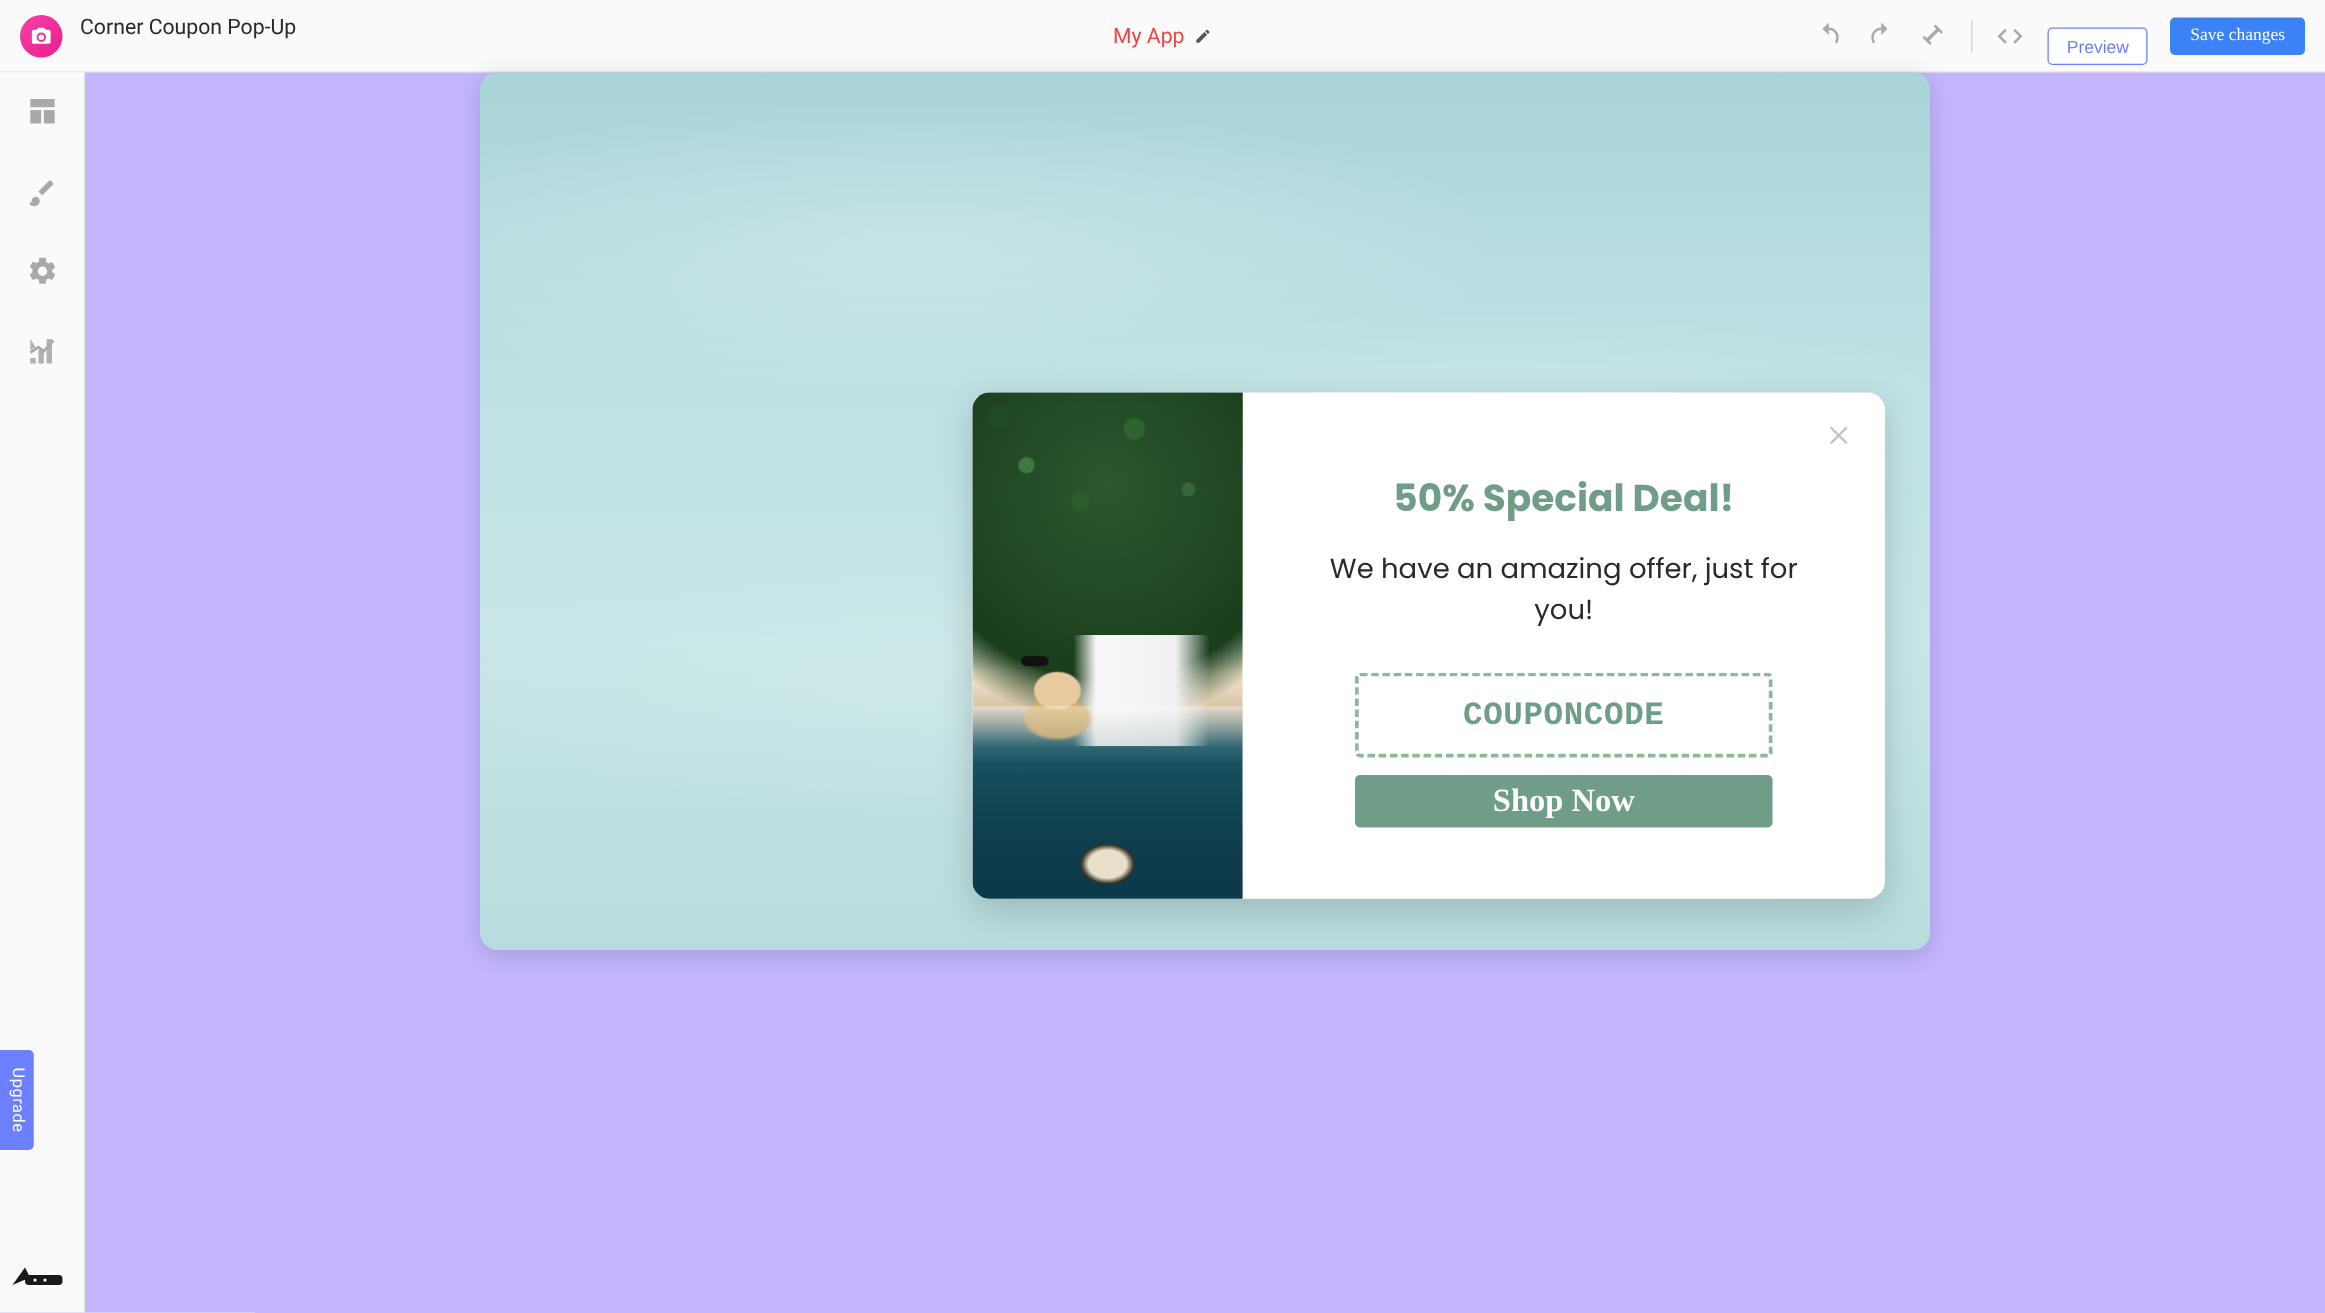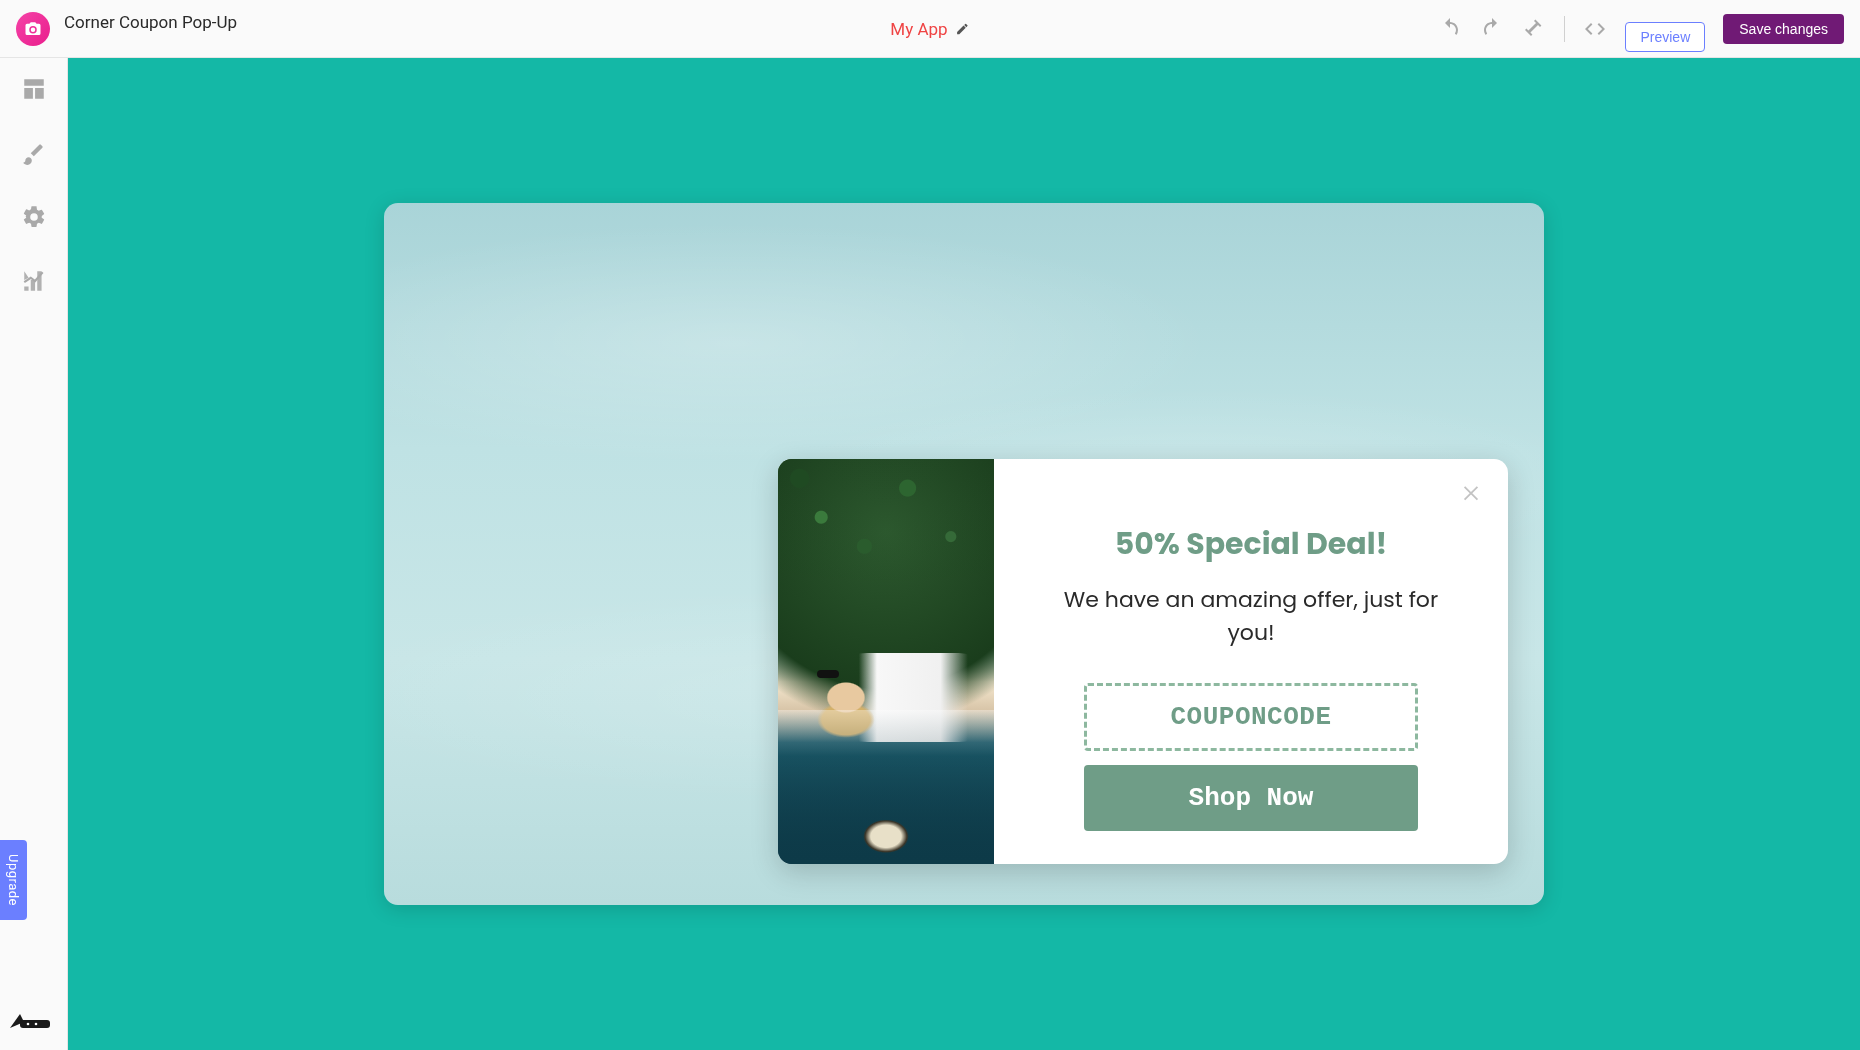--- a/index.html
+++ b/index.html
@@ -50,26 +50,27 @@
   border: 1.5px solid #6b7fff;
   color: #6b7fff;
   background: #fff;
   border-radius: 4px;
   font-size: 14px;
   cursor: pointer;
   margin-top: 16px;
 }
 .btn-primary {
   padding: 7px 16px;
-  background: #701a75;
+  background: #3b82f6;
   color: #fff;
   border: none;
   border-radius: 4px;
   font-size: 14px;
   cursor: pointer;
+  font-family: Liberation Serif, serif;
 }
 
 
 .sidebar {
   position: absolute;
   left: 0; top: 58px; bottom: 0;
   width: 68px;
   background: #fafafa;
   border-right: 1px solid #e5e5e5;
   display: flex; flex-direction: column; align-items: center;
@@ -93,22 +94,22 @@
 .cat-corner {
   position: absolute;
   left: 6px; bottom: 20px;
   width: 48px; height: 28px;
 }
 
 
 .canvas {
   position: absolute;
   left: 68px; top: 58px; right: 0; bottom: 0;
-  background: #14b8a6;
-  display: flex; align-items: center; justify-content: center;
+  background: #c4b5fd;
+  display: flex; justify-content: center;
 }
 .stage {
   width: 1160px;
   height: 702px;
   background: linear-gradient(180deg, #a9d4d8 0%, #bfe2e4 35%, #c8e6e7 65%, #b8dcdd 100%);
   border-radius: 14px;
   position: relative;
   overflow: hidden;
   box-shadow: 0 4px 20px rgba(0,0,0,0.15);
 }
@@ -216,26 +217,26 @@
   text-align: center;
   font-family: Liberation Mono, monospace;
   font-size: 26px;
   font-weight: 700;
   color: #6f9d87;
   letter-spacing: 0.5px;
 }
 .shop-btn {
   margin-top: 14px;
   width: 334px;
-  padding: 18px 0;
+  padding: 6px 0;
   background: #6f9d87;
   color: #fff;
   border: none;
   border-radius: 4px;
-  font-family: Liberation Mono, monospace;
+  font-family: Liberation Serif, serif;
   font-size: 26px;
   font-weight: 700;
   cursor: pointer;
 }
 </style>
 </head>
 <body>
 
 <div class="topbar">
   <div class="topbar-left">

